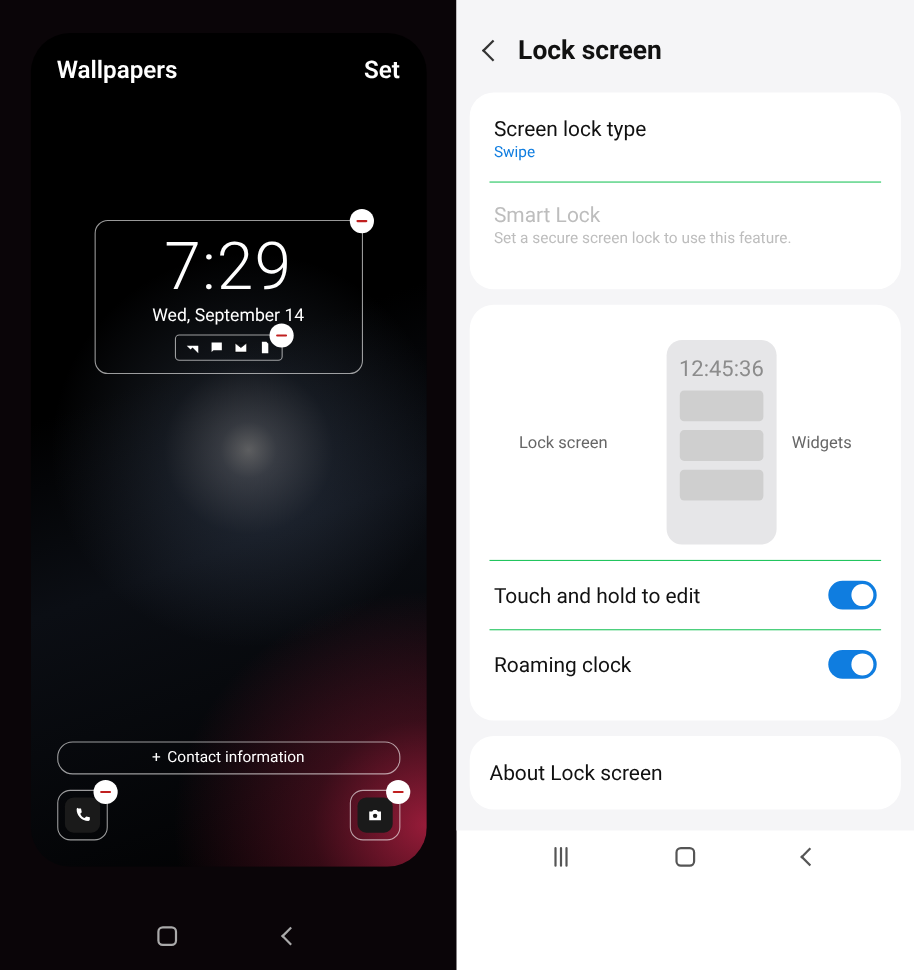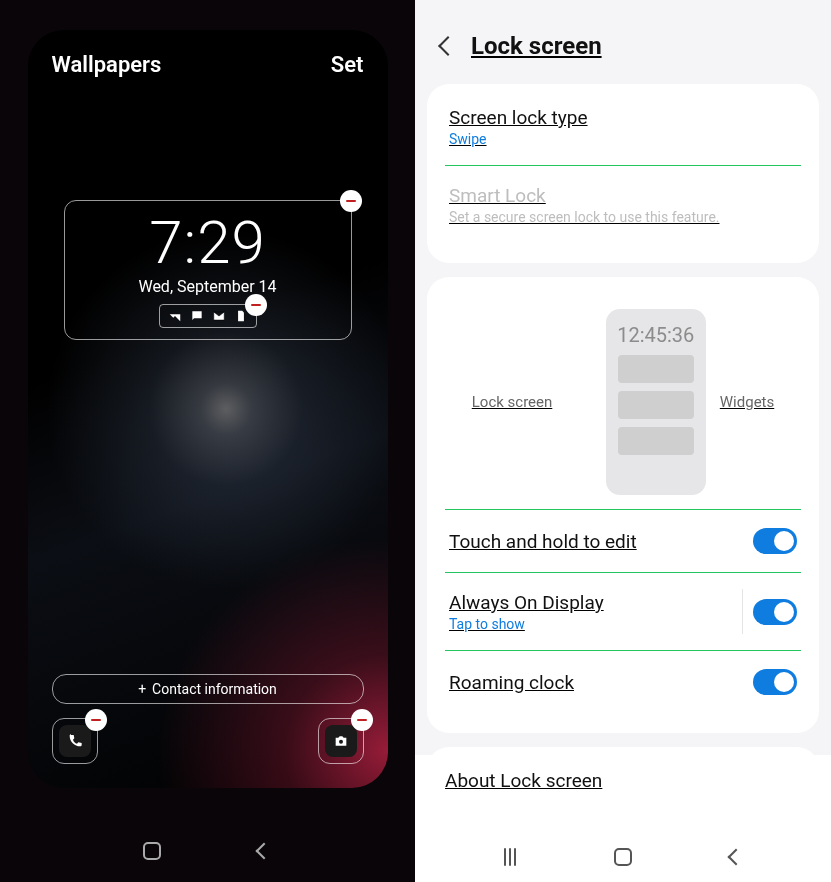--- a/index.html
+++ b/index.html
@@ -31,21 +31,21 @@
 
   .phone-topbar {
     position: absolute; top: 22px; left: 0; right: 0;
     display: flex; justify-content: space-between;
     padding: 0 24px;
     color: #fff; font-weight: 600; font-size: 22px;
   }
 
   .clock-widget {
     position: absolute; top: 170px; left: 50%; transform: translateX(-50%);
-    width: 288px; height: 140px;
+    width: 244px; height: 140px;
     border: 1px solid rgba(255,255,255,0.6);
     border-radius: 12px;
     display: flex; flex-direction: column; align-items: center; justify-content: center;
     color: #fff;
   }
   .clock-time { font-size: 60px; font-weight: 300; letter-spacing: 1px; line-height:1; }
   .clock-date { font-size: 16px; margin-top: 4px; }
   .icon-row {
     display: flex; gap: 8px; margin-top: 8px;
     border: 1px solid rgba(255,255,255,0.6);
@@ -95,21 +95,20 @@
     color: #aaa;
   }
   .nav-shape { width: 22px; height: 22px; display:flex; align-items:center; justify-content:center; }
 
   
   .right-pane {
     flex: 1; height: 755px;
     background: #f5f5f7;
     display: flex; flex-direction: column;
     position: relative;
-    text-decoration: underline;
   }
   .rp-header {
     display: flex; align-items: center; gap: 16px;
     padding: 32px 26px 24px 26px;
   }
   .rp-back { width: 14px; height: 14px; border-left:2px solid #333; border-bottom:2px solid #333; transform: rotate(45deg); }
   .rp-title { font-size: 24px; font-weight: 700; color: #111; }
 
   .card {
     background: #fff; border-radius: 22px;
@@ -267,27 +266,20 @@
       </div>
     </div>
 
     <div class="row" style="margin-top:10px;">
       <div class="row-main">
         <span class="row-title">Touch and hold to edit</span>
       </div>
       <div class="toggle"></div>
     </div>
 
-    <div class="row row-divider">
-      <div class="row-main">
-        <span class="row-title">Always On Display</span>
-        <span class="row-sub">Tap to show</span>
-      </div>
-      <div class="toggle"></div>
-    </div>
 
     <div class="row">
       <div class="row-main">
         <span class="row-title">Roaming clock</span>
       </div>
       <div class="toggle"></div>
     </div>
   </div>
 
   <div class="card" style="padding:22px 18px;">

